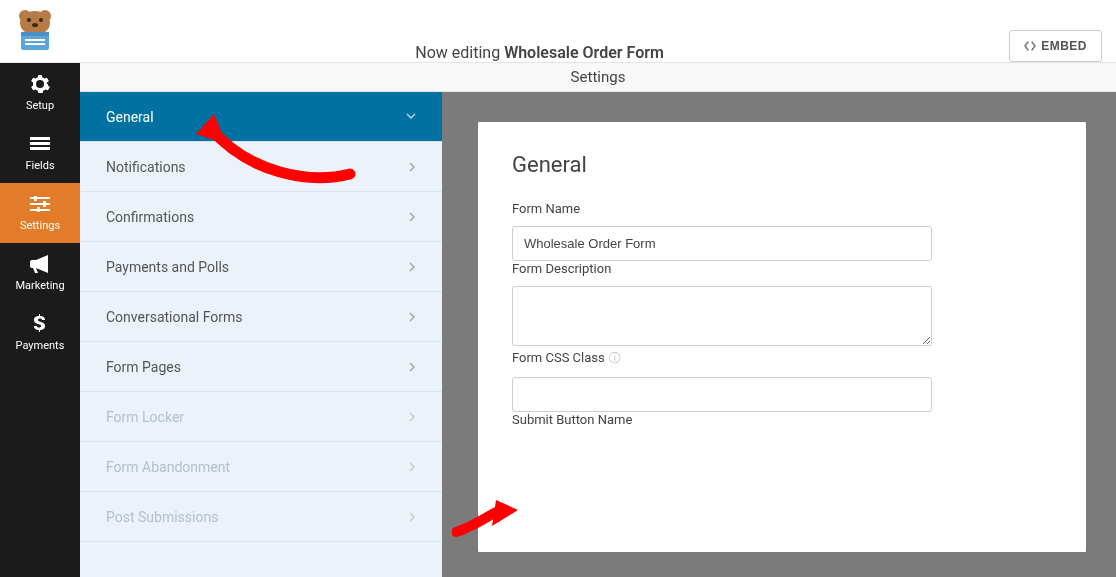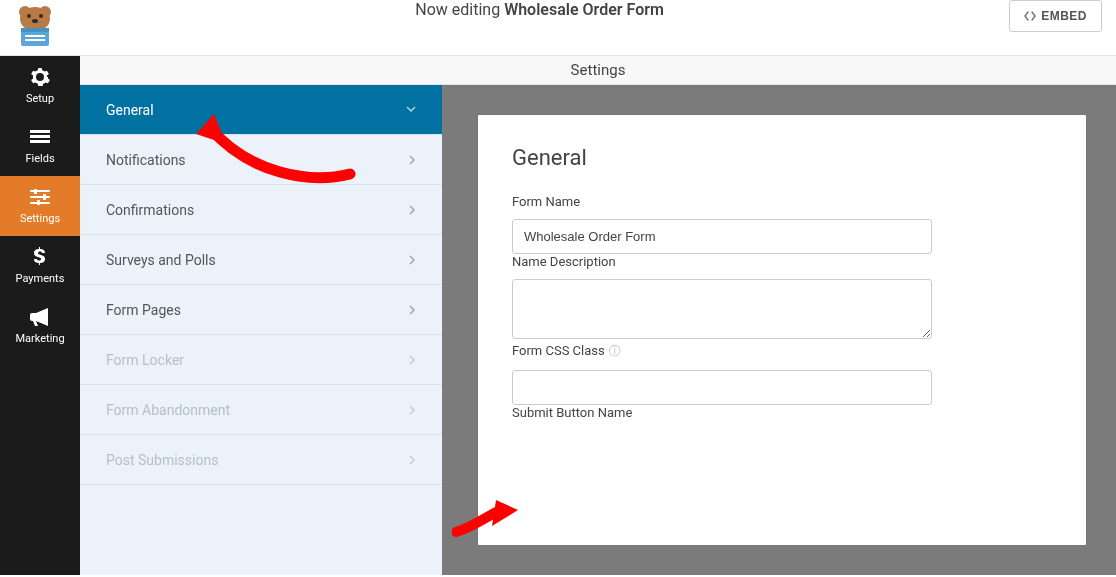--- a/index.html
+++ b/index.html
@@ -1,18 +1,18 @@
 <!DOCTYPE html>
 <html><head>
   <meta charset="utf-8">
   <style>
     * { box-sizing: border-box; margin: 0; padding: 0; }
     body { font-family: -apple-system, BlinkMacSystemFont, "Segoe UI", Roboto, Arial, sans-serif; background: #fff; width: 1116px; height: 577px; overflow: hidden; position: relative; }
     
-    .topbar { height: 56px; display: flex; align-items: flex-start; background: #fff; border-bottom: 1px solid #e5e5e5; position: relative; }
+    .topbar { height: 63px; display: flex; align-items: flex-end; background: #fff; border-bottom: 1px solid #e5e5e5; position: relative; }
     .logo { width: 70px; height: 58px; display: flex; align-items: flex-start; justify-content: center; padding-top: 4px; }
     .title-wrap { flex: 1; text-align: center; font-size: 16px; color: #444; }
     .title-wrap strong { font-weight: 600; }
     .topbar-actions { display: flex; gap: 24px; padding-right: 14px; }
     .btn-embed { background: #fff; border: 1px solid #ccc; border-radius: 3px; padding: 8px 14px; font-size: 12px; font-weight: 600; color: #555; letter-spacing: .5px; display: flex; align-items: center; gap: 5px; cursor: pointer; }
     .btn-save { background: #e37b28; border: none; border-radius: 3px; padding: 9px 18px; font-size: 13px; font-weight: 700; color: #fff; letter-spacing: .5px; display: flex; align-items: center; gap: 5px; cursor: pointer; }
     
     .main { display: flex; height: calc(577px - 58px); }
     .navcol { width: 80px; background: #1b1b1b; display: flex; flex-direction: column; }
     .navitem { height: 60px; display: flex; flex-direction: column; align-items: center; justify-content: center; color: #fff; font-size: 11px; cursor: pointer; gap: 5px; }
@@ -108,33 +108,33 @@
             <rect x="0" y="13" width="20" height="2"></rect>
             <rect x="4" y="-1" width="3" height="6"></rect>
             <rect x="13" y="5" width="3" height="6"></rect>
             <rect x="7" y="11" width="3" height="6"></rect>
           </svg>
       </span>
       <span>Settings</span>
     </div>
     <div class="navitem">
       <span class="icon">
+        <svg width="20" height="18" viewBox="0 0 20 18" fill="#fff">
+            <path d="M18 0L6 5H2a2 2 0 00-2 2v4a2 2 0 002 2h1l2 5h3l-2-5h0l12 5V0z"></path>
+          </svg>
+      </span>
+      <span>Marketing</span>
+    </div>
+    <div class="navitem">
+      <span class="icon">
         <svg width="14" height="20" viewBox="0 0 14 20" fill="#fff">
             <path d="M7 0v2c2.5 0 5 1 5 4h-3c0-1-.8-1.5-2-1.5s-2 .5-2 1.5 1 1.5 3 2c3 .7 4 2 4 4 0 3-2.5 4-5 4v2H6v-2c-2.5 0-5-1-5-4h3c0 1 .8 1.5 2 1.5s2-.5 2-1.5-1-1.5-3-2c-3-.7-4-2-4-4 0-3 2.5-4 5-4V0h1z"></path>
           </svg>
       </span>
       <span>Payments</span>
-    </div>
-    <div class="navitem">
-      <span class="icon">
-        <svg width="20" height="18" viewBox="0 0 20 18" fill="#fff">
-            <path d="M18 0L6 5H2a2 2 0 00-2 2v4a2 2 0 002 2h1l2 5h3l-2-5h0l12 5V0z"></path>
-          </svg>
-      </span>
-      <span>Marketing</span>
     </div>
   </div>
 
   <div class="content">
     <div class="settingsbar">
       <span>Settings</span>
     </div>
     <div class="lower">
       <div class="sidepanel">
         <div class="sideitem expanded">
@@ -155,21 +155,29 @@
         </div>
         <div class="sideitem">
           <span>Confirmations</span>
           <span class="chev">
             <svg width="7" height="10" viewBox="0 0 7 10">
                 <path d="M1 1l4 4-4 4" stroke="#888" stroke-width="1.5" fill="none"></path>
               </svg>
           </span>
         </div>
         <div class="sideitem">
-          <span>Surveys and Polls</span>
+          <span>Payments and Polls</span>
+          <span class="chev">
+            <svg width="7" height="10" viewBox="0 0 7 10">
+                <path d="M1 1l4 4-4 4" stroke="#888" stroke-width="1.5" fill="none"></path>
+              </svg>
+          </span>
+        </div>
+        <div class="sideitem">
+          <span>Conversational Forms</span>
           <span class="chev">
             <svg width="7" height="10" viewBox="0 0 7 10">
                 <path d="M1 1l4 4-4 4" stroke="#888" stroke-width="1.5" fill="none"></path>
               </svg>
           </span>
         </div>
         <div class="sideitem">
           <span>Form Pages</span>
           <span class="chev">
             <svg width="7" height="10" viewBox="0 0 7 10">
@@ -204,21 +212,21 @@
       </div>
 
       <div class="formarea">
         <div class="formcard">
           <h2>General</h2>
           <div class="fieldrow">
             <label>Form Name</label>
             <input type="text" value="Wholesale Order Form" style="">
           </div>
           <div class="fieldrow">
-            <label>Name Description</label>
+            <label>Form Description</label>
             <textarea style=""></textarea>
           </div>
           <div class="fieldrow">
             <label><span>Form CSS Class</span><span class="help-icon">ⓘ</span></label>
             <input type="text" value="" style="">
           </div>
           <div class="fieldrow">
             <label>Submit Button Name</label>
           </div>
         </div>

